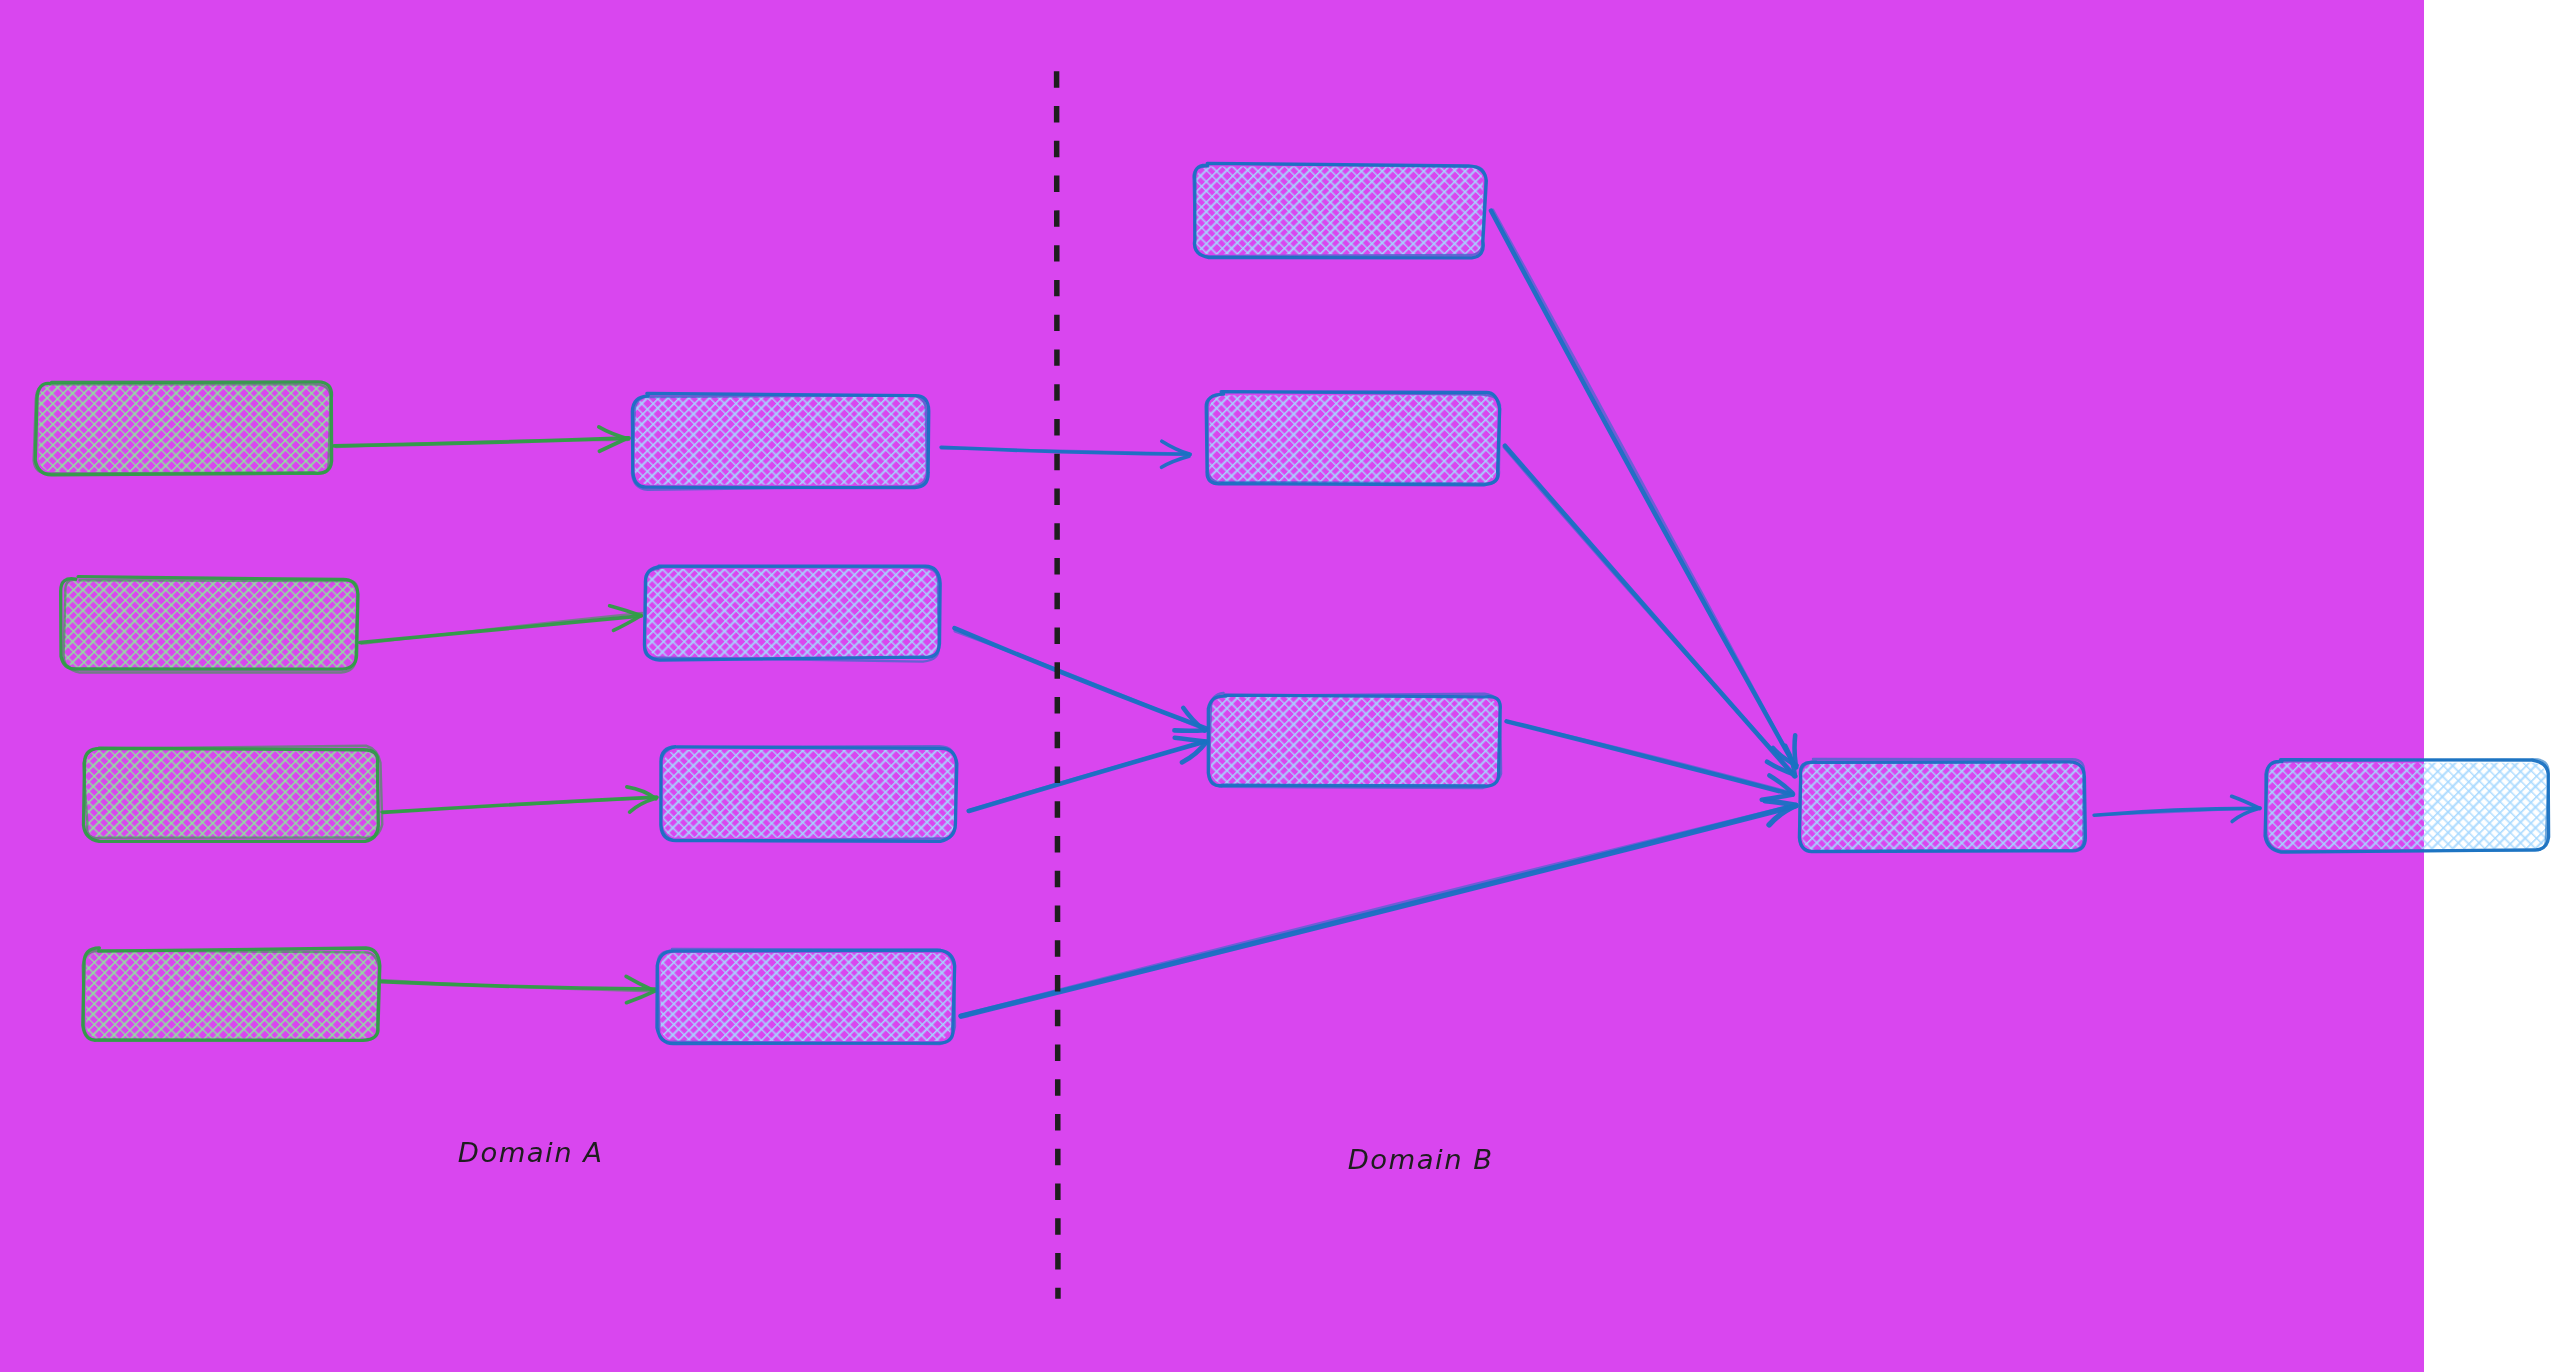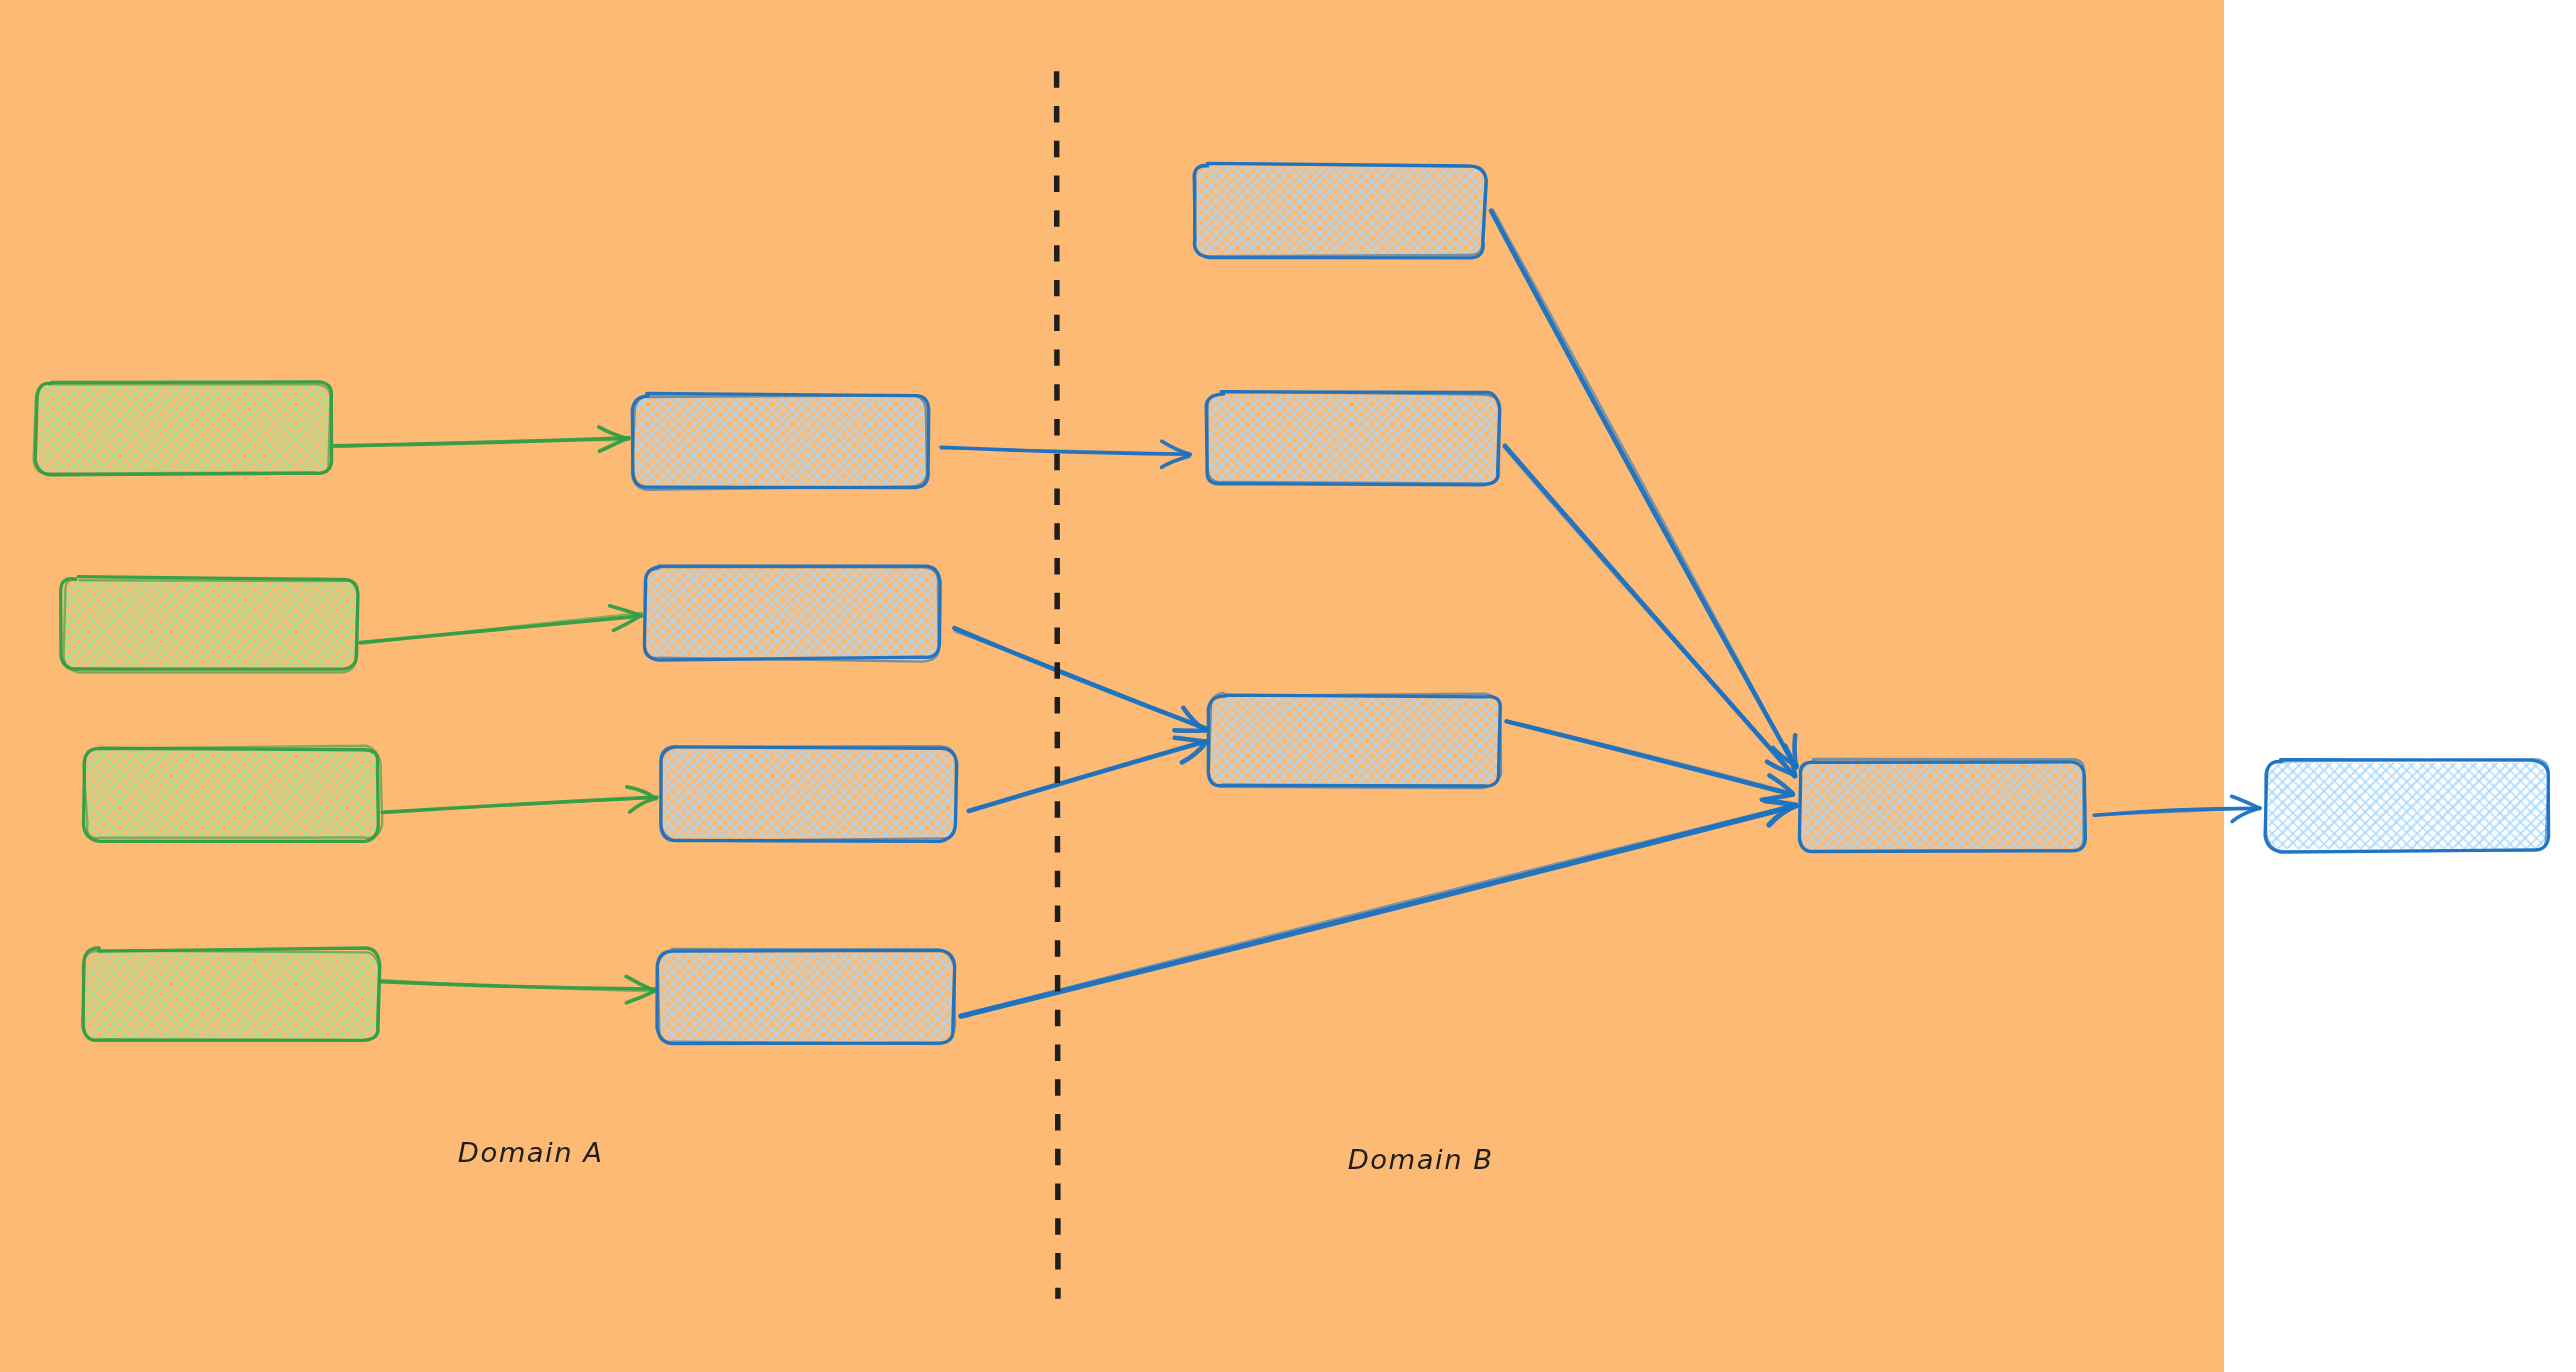--- a/index.html
+++ b/index.html
@@ -9,23 +9,23 @@
     background: #ffffff;
   }
   body {
     width: 2576px;
     height: 1372px;
     overflow: hidden;
     font-family: "DejaVu Sans", sans-serif;
   }
   #canvas-root {
     position: relative;
-    width: 2224px;
+    width: 2424px;
     height: 1372px;
-    background: #fdba74;
+    background: #d946ef;
   }
   #diagram-svg {
     position: absolute;
     top: 0;
     left: 0;
     width: 2576px;
     height: 1372px;
     display: block;
   }
   .node-rect {

